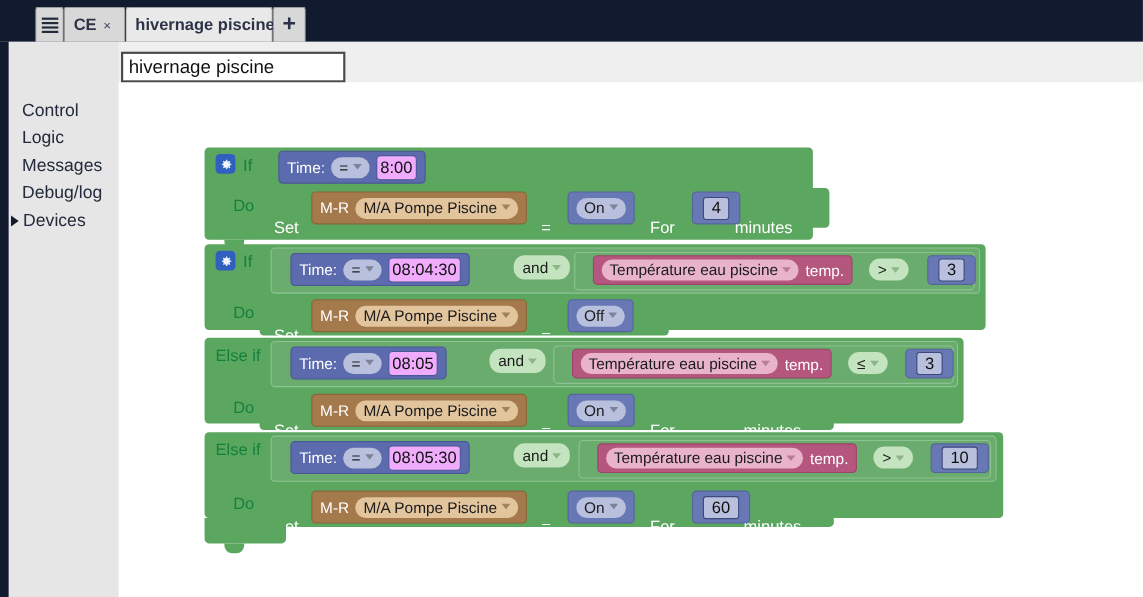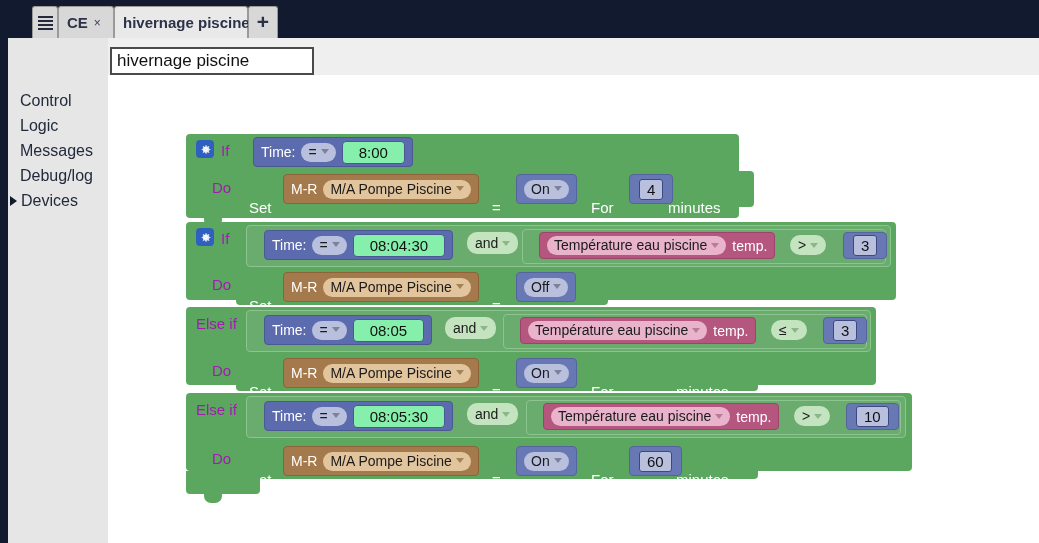--- a/index.html
+++ b/index.html
@@ -102,21 +102,21 @@
     position: absolute; left: 108px; top: 75px;
     width: 931px; height: 468px;
     background: #ffffff;
   }
 
   
   .greenblk { position: absolute; background: #5ba75f; }
   .greenblk.outer { border-radius: 4px; }
 
   .rowlabel {
-    position: absolute; color: #a21caf; font-size: 15px;
+    position: absolute; color: #15803d; font-size: 15px;
     white-space: nowrap;
   }
 
   .notch {
     position: absolute; width: 18px; height: 9px;
     background: #5ba75f; border-radius: 0 0 7px 7px;
   }
 
   .gear-icon {
     position: absolute;
@@ -160,23 +160,23 @@
     width: 0; height: 0;
     border-left: 4px solid transparent;
     border-right: 4px solid transparent;
     border-top: 5px solid #7d8296;
   }
   .dd.lightbrown .caret { border-top-color: #a08356; }
   .dd.lightpink  .caret { border-top-color: #b87b98; }
   .dd.lightgreen .caret { border-top-color: #8fb38a; }
 
   .field {
-    background: #86efac; border: 1px solid #4a5894;
+    background: #f0abfc; border: 1px solid #4a5894;
     border-radius: 4px; color: #111;
-    font-size: 15px; padding: 2px 16px;
+    font-size: 15px; padding: 2px 3px;
   }
   .numfield {
     background: #b9c0dd; border: 1px solid #3c497e;
     border-radius: 3px; color: #111;
     font-size: 15px; padding: 1px 7px; min-width: 22px;
     text-align: center;
   }
 
   .plug {
     position: absolute; width: 7px; height: 15px;

